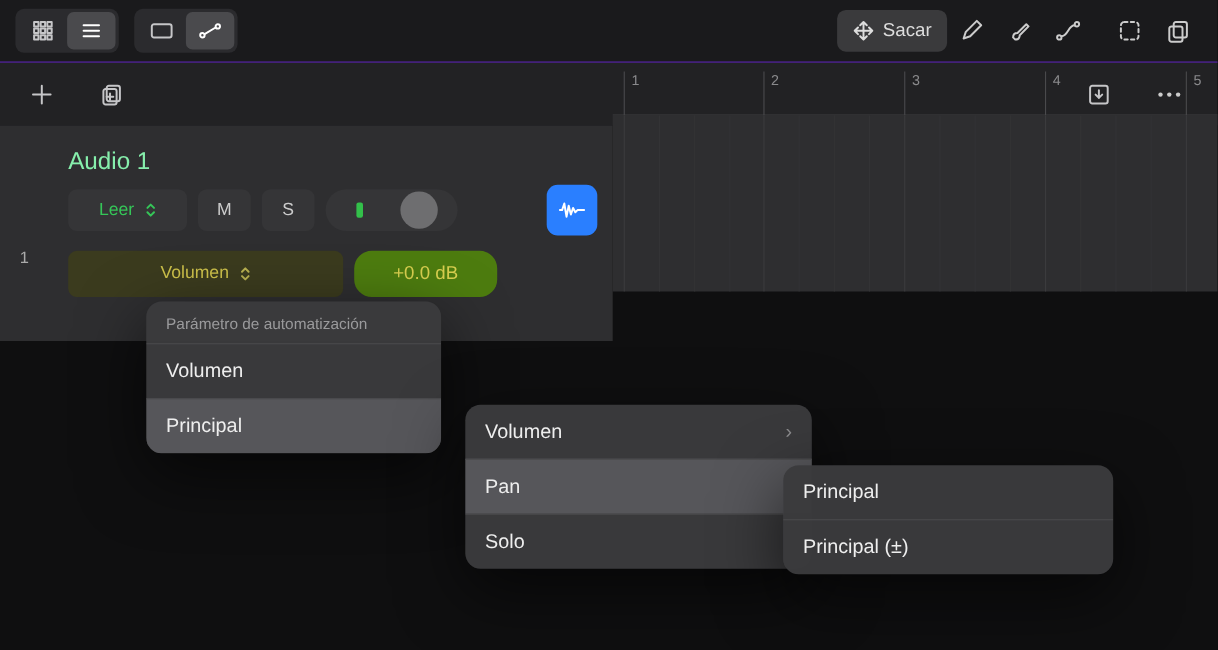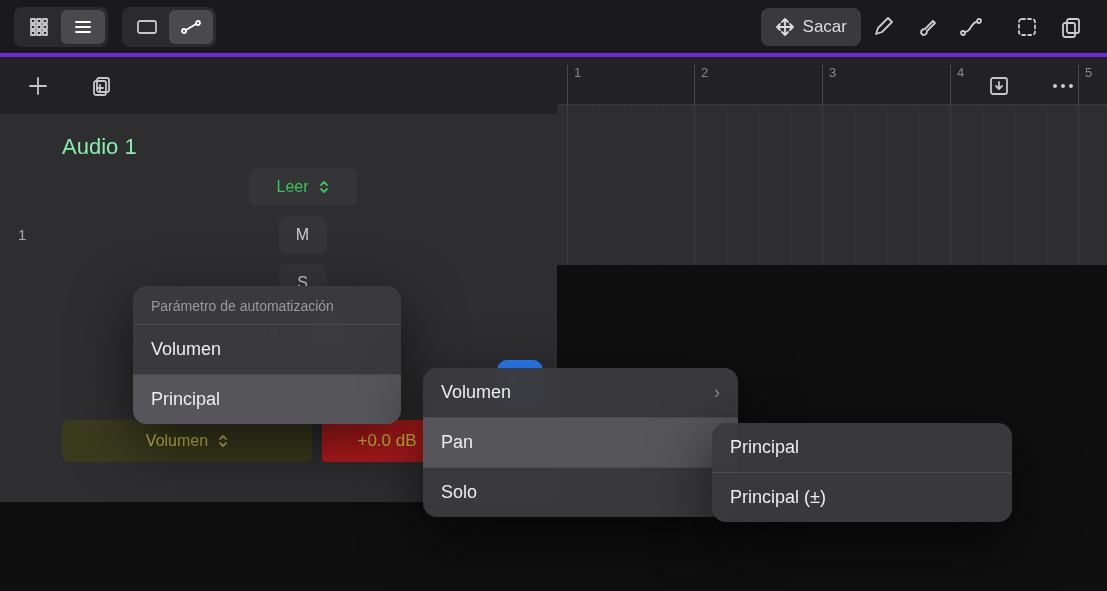--- a/index.html
+++ b/index.html
@@ -5,21 +5,21 @@
   * { box-sizing: border-box; margin: 0; padding: 0; font-family: -apple-system, "Helvetica Neue", Arial, sans-serif; }
   body { width: 1107px; height: 591px; background: #0f0f10; overflow: hidden; position: relative; color: #eee; }
 
   
   .toolbar {
     height: 57px;
     background: #1a1a1c;
     display: flex;
     align-items: center;
     padding: 0 14px;
-    border-bottom: 4px solid #6d28d9;
+    border-bottom: 1px solid #6d28d9;
   }
   .tb-group { display: flex; gap: 0; background: #2b2b2e; border-radius: 8px; padding: 3px; }
   .tb-btn {
     width: 44px; height: 34px;
     display: flex; align-items: center; justify-content: center;
     border-radius: 6px;
     color: #c6c6c8;
   }
   .tb-btn.active { background: #4a4a4d; color: #fff; }
   .tb-sep { width: 14px; }
@@ -89,21 +89,21 @@
   .track-panel {
     position: absolute;
     top: 114px; left: 0; width: 557px;
     background: #2e2e30;
     padding: 10px 14px 40px 14px;
   }
   .track-name {
     color: #86efac; font-size: 22px;
     padding: 10px 0 8px 48px;
   }
-  .row1 { display: flex; align-items: center; gap: 10px; padding-left: 48px; flex-direction: column; }
+  .row1 { display: flex; align-items: center; gap: 10px; padding-left: 48px; }
   .pill {
     height: 38px; border-radius: 8px;
     background: #353537;
     display: flex; align-items: center; justify-content: center;
     font-size: 16px; color: #ccc;
     padding: 0 14px;
   }
   .pill.green { color: #35c658; }
   .pill.mono { width: 48px; justify-content: center; }
   .meter-pill {
@@ -134,21 +134,21 @@
     flex: 0 0 250px; height: 42px;
     background: #3b3b1e; border-radius: 8px;
     display: flex; align-items: center; justify-content: center;
     color: #ccc04a; font-size: 16px;
     gap: 10px;
     position: relative;
   }
   .param-select .chev { color: #b8b050; font-size: 12px; }
   .value-box {
     flex: 0 0 130px; height: 42px;
-    background: #b91c1c; border-radius: 4px;
+    background: #4d7c0f; border-radius: 16px;
     display: flex; align-items: center; justify-content: center;
     color: #d8cf4f; font-size: 17px;
   }
   .track-index {
     position: absolute; left: 18px; top: 112px;
     color: #aaa; font-size: 15px;
   }
 
   
   .menu {
@@ -165,21 +165,21 @@
   }
   .menu-item {
     padding: 14px 18px;
     display: flex; align-items: center; justify-content: space-between;
     color: #eee;
     border-top: 1px solid #4a4a4c;
   }
   .menu-item.hl { background: #56565a; }
   .menu-item .chevr { color: #8a8a8c; font-size: 18px; }
 
-  .menu1 { top: 274px; left: 133px; width: 268px; margin-top: 12px; }
+  .menu1 { top: 274px; left: 133px; width: 268px; }
   .menu2 { top: 368px; left: 423px; width: 315px; }
   .menu3 { top: 423px; left: 712px; width: 300px; }
 
   svg { display: block; }
   .svg-icon { stroke: currentColor; fill: none; stroke-width: 1.8; stroke-linecap: round; stroke-linejoin: round; }
 </style>
 </head>
 <body>
 
 <div class="toolbar">

